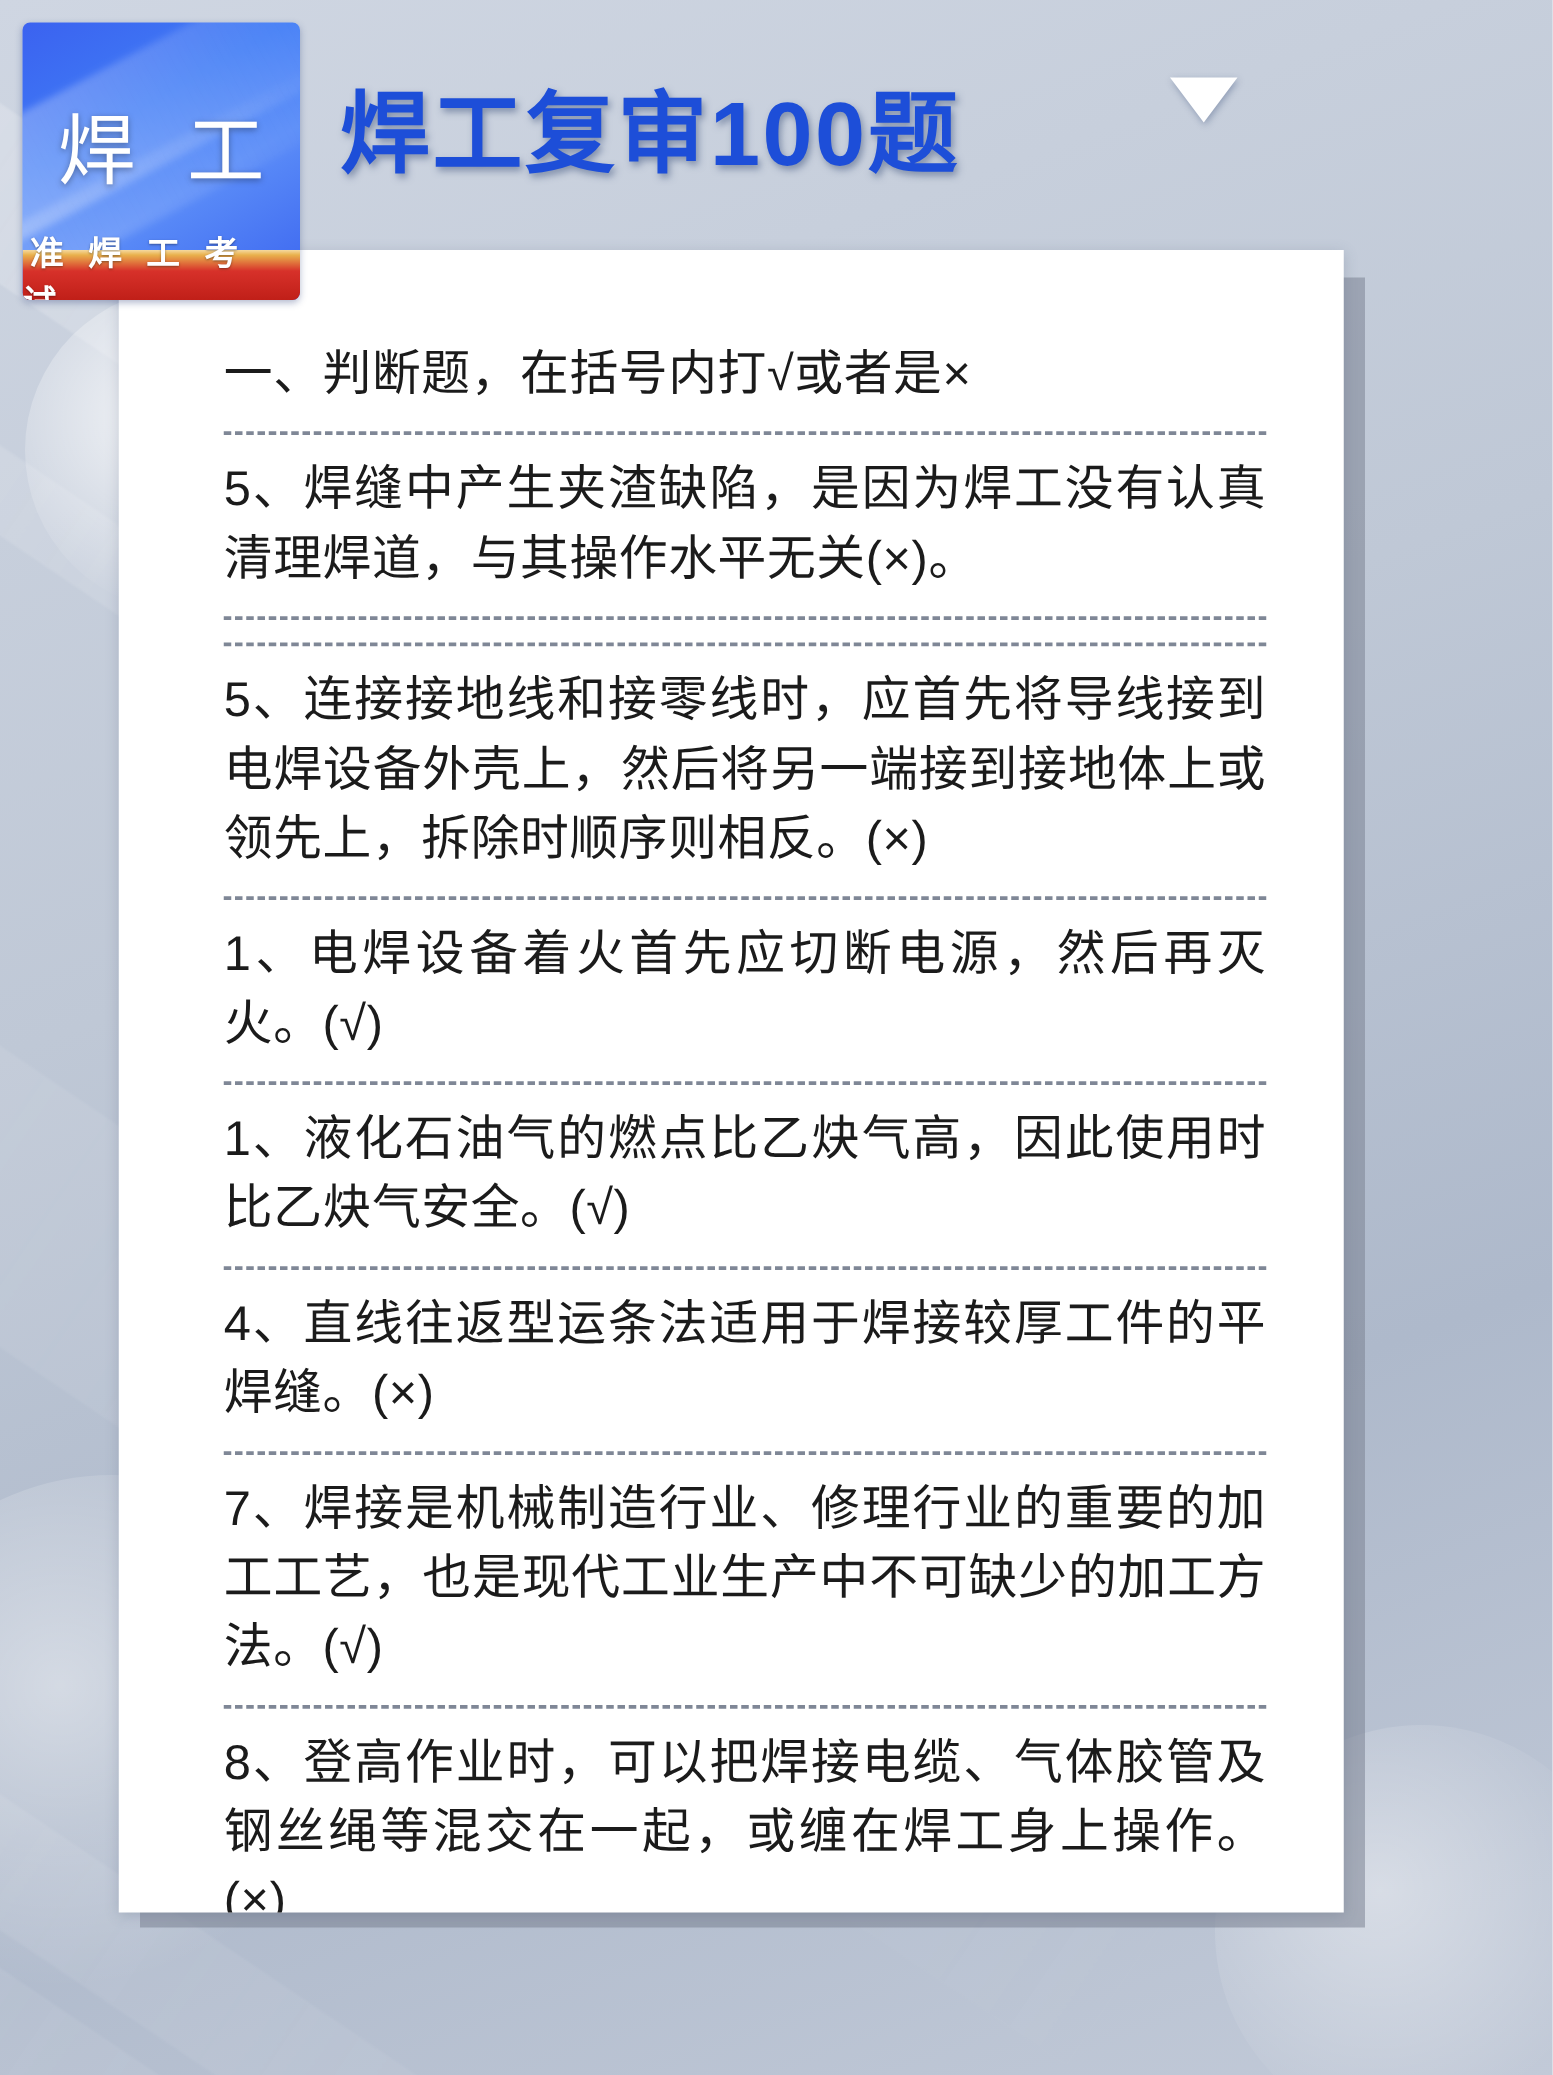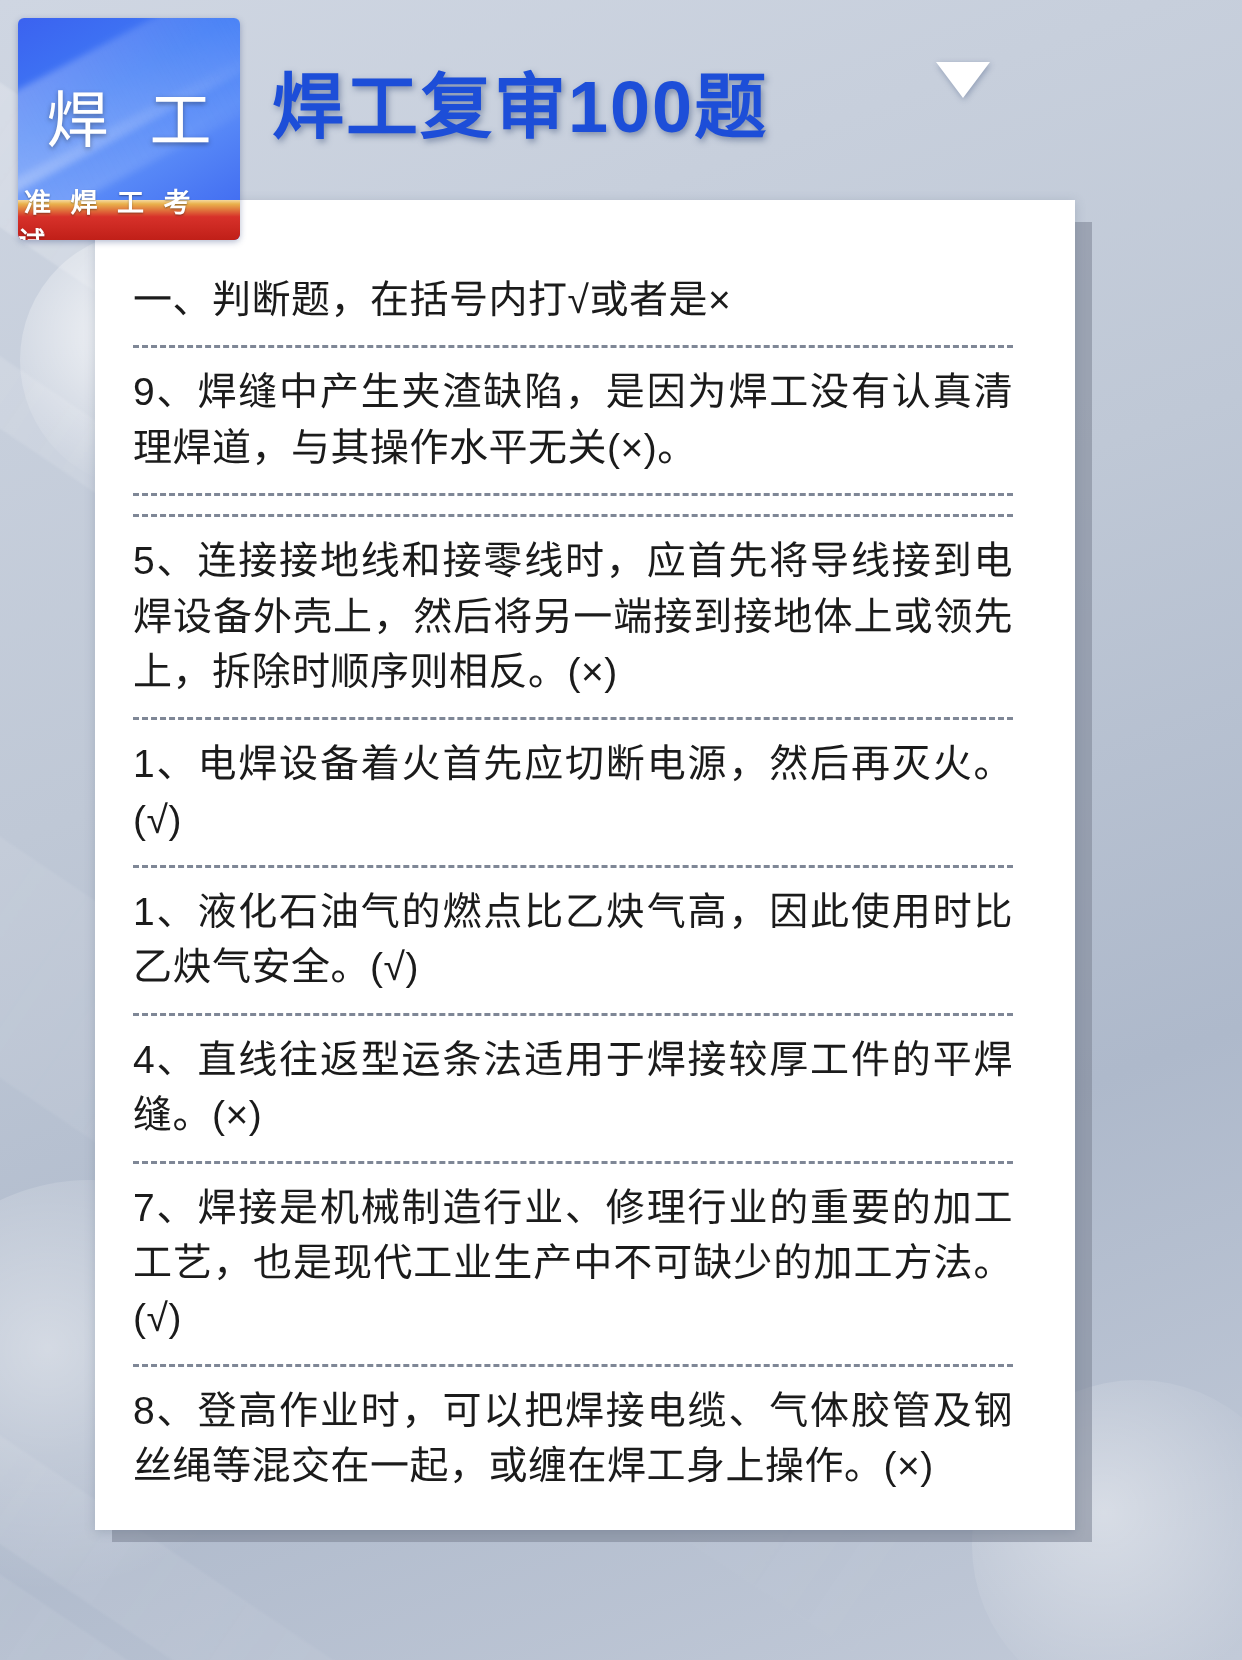--- a/index.html
+++ b/index.html
@@ -148,21 +148,21 @@
     left: 95px;
     top: 200px;
     width: 980px;
     height: 1330px;
     background: #ffffff;
     z-index: 3;
     box-shadow: 0 2px 10px rgba(80,95,120,.25);
     overflow: hidden;
   }
   #qa-list {
-    padding: 72px 62px 40px 38px;
+    padding: 72px 62px 40px 84px;
     box-sizing: border-box;
   }
   .q-item {
     font-size: 39px;
     line-height: 1.42;
     color: #1b1b1b;
     font-family: "Liberation Sans", "DejaVu Sans", sans-serif;
     letter-spacing: 0.5px;
     text-align: justify;
     word-break: break-all;
@@ -204,21 +204,21 @@
   <div id="page-title">焊工复审100题</div>
   <div id="title-caret"></div>
 </div>
 
 <div id="card-shadow"></div>
 <div id="card">
   <div id="qa-list">
     <div class="q-item section-head">一、判断题，在括号内打√或者是×</div>
     <div class="divider"></div>
 
-    <div class="q-item">9、焊缝中产生夹渣缺陷，是因为焊工没有认真清理焊道，与其操作水平无关(×)。</div>
+    <div class="q-item">5、焊缝中产生夹渣缺陷，是因为焊工没有认真清理焊道，与其操作水平无关(×)。</div>
     <div class="divider"></div>
 
     <div class="divider"></div>
 
     <div class="q-item">5、连接接地线和接零线时，应首先将导线接到电焊设备外壳上，然后将另一端接到接地体上或领先上，拆除时顺序则相反。(×)</div>
     <div class="divider"></div>
 
     <div class="q-item">1、电焊设备着火首先应切断电源，然后再灭火。(√)</div>
     <div class="divider"></div>
 

